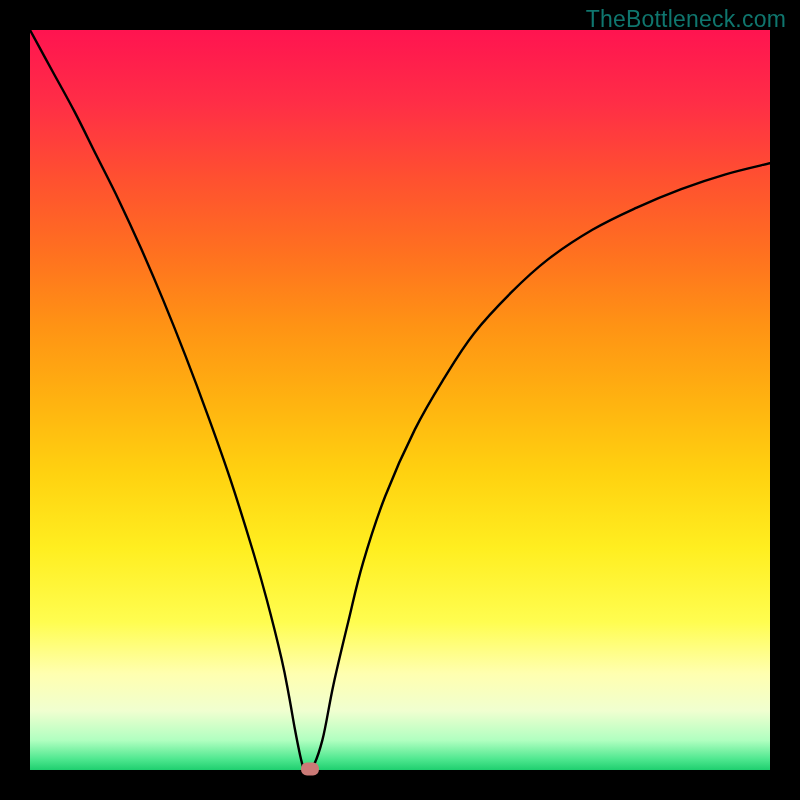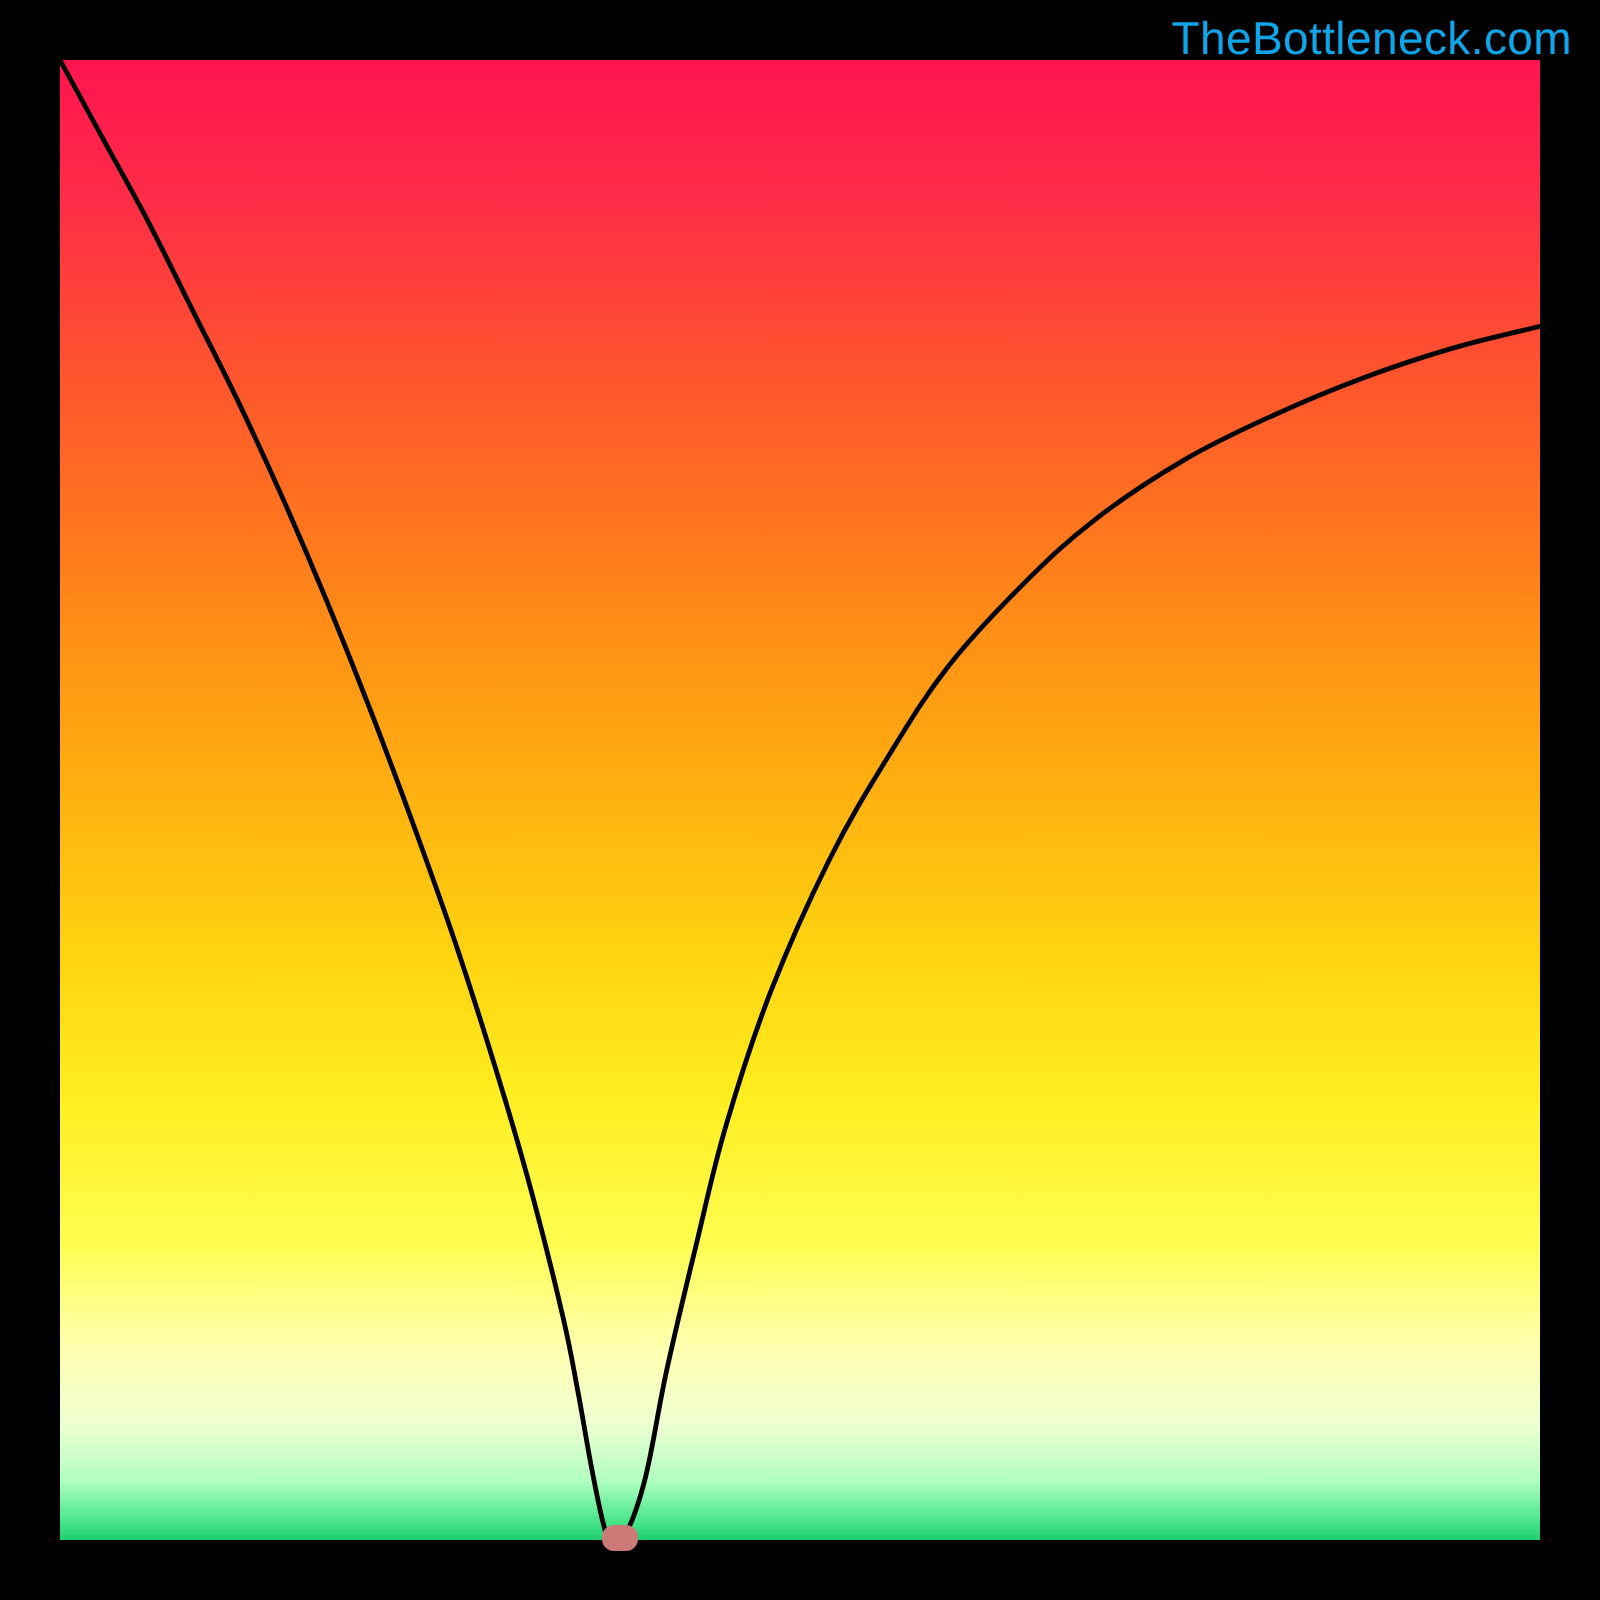--- a/index.html
+++ b/index.html
@@ -16,21 +16,21 @@
     left: 30px;
     top: 30px;
     width: 740px;
     height: 740px;
     box-sizing: border-box;
   }
   .watermark {
     position: absolute;
     top: 6px;
     right: 14px;
-    color: #0ea5e9;
+    color: #0f766e;
     font-size: 23px;
     font-weight: 500;
     letter-spacing: 0.2px;
     z-index: 50;
     font-family: Arial, Helvetica, sans-serif;
   }
   svg.plot {
     position: absolute;
     left: 0;
     top: 0;

